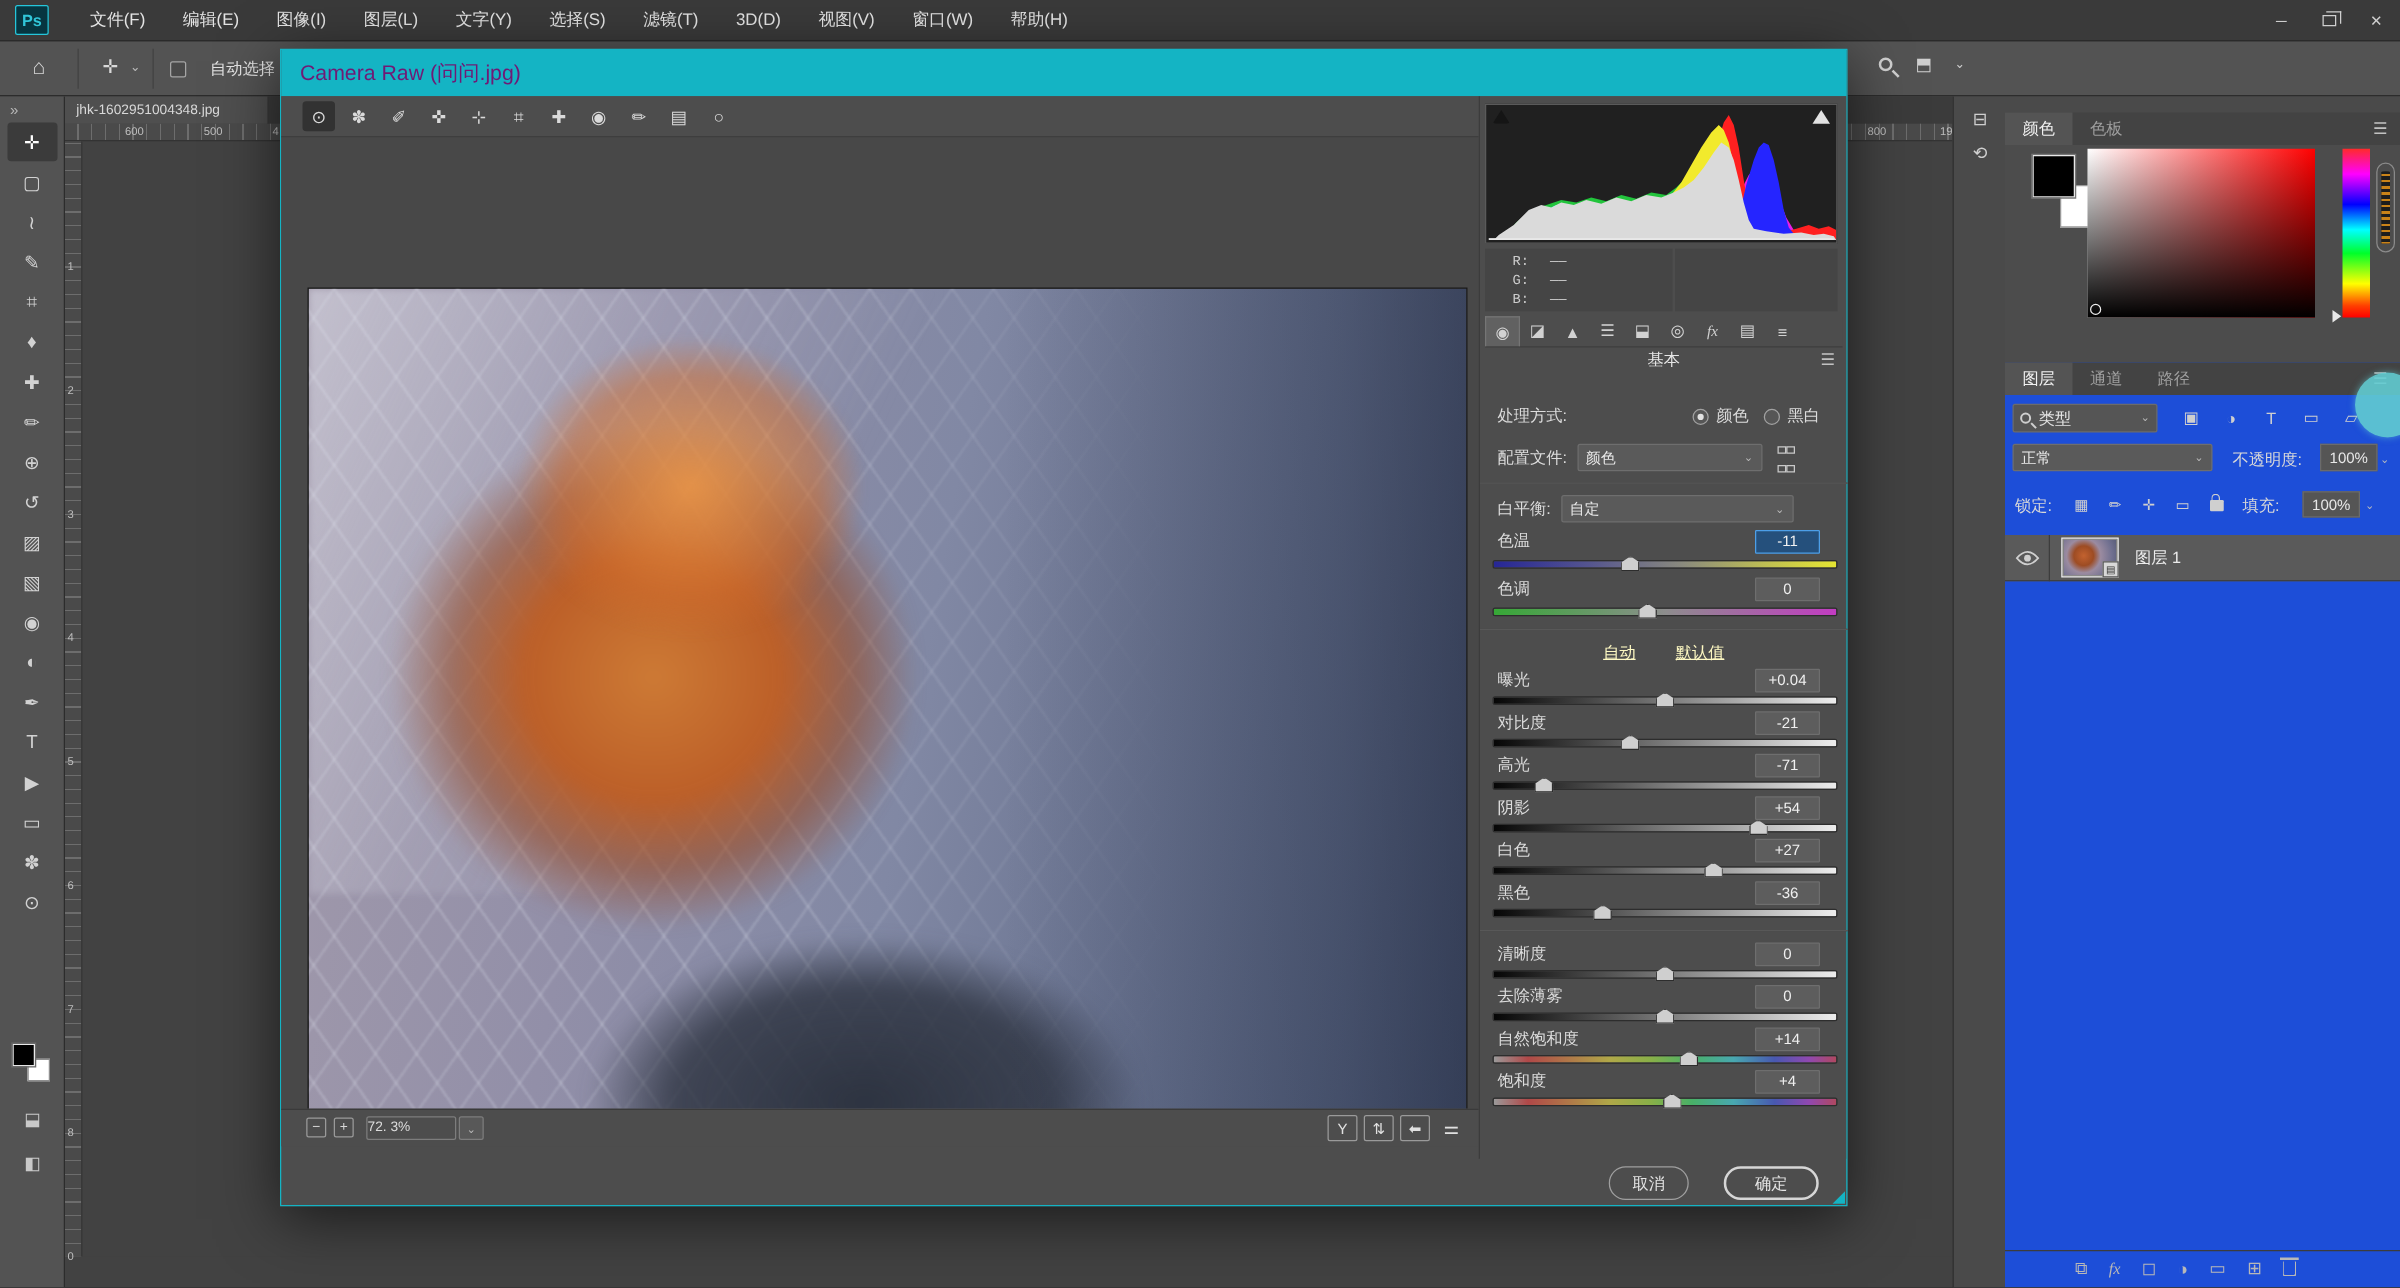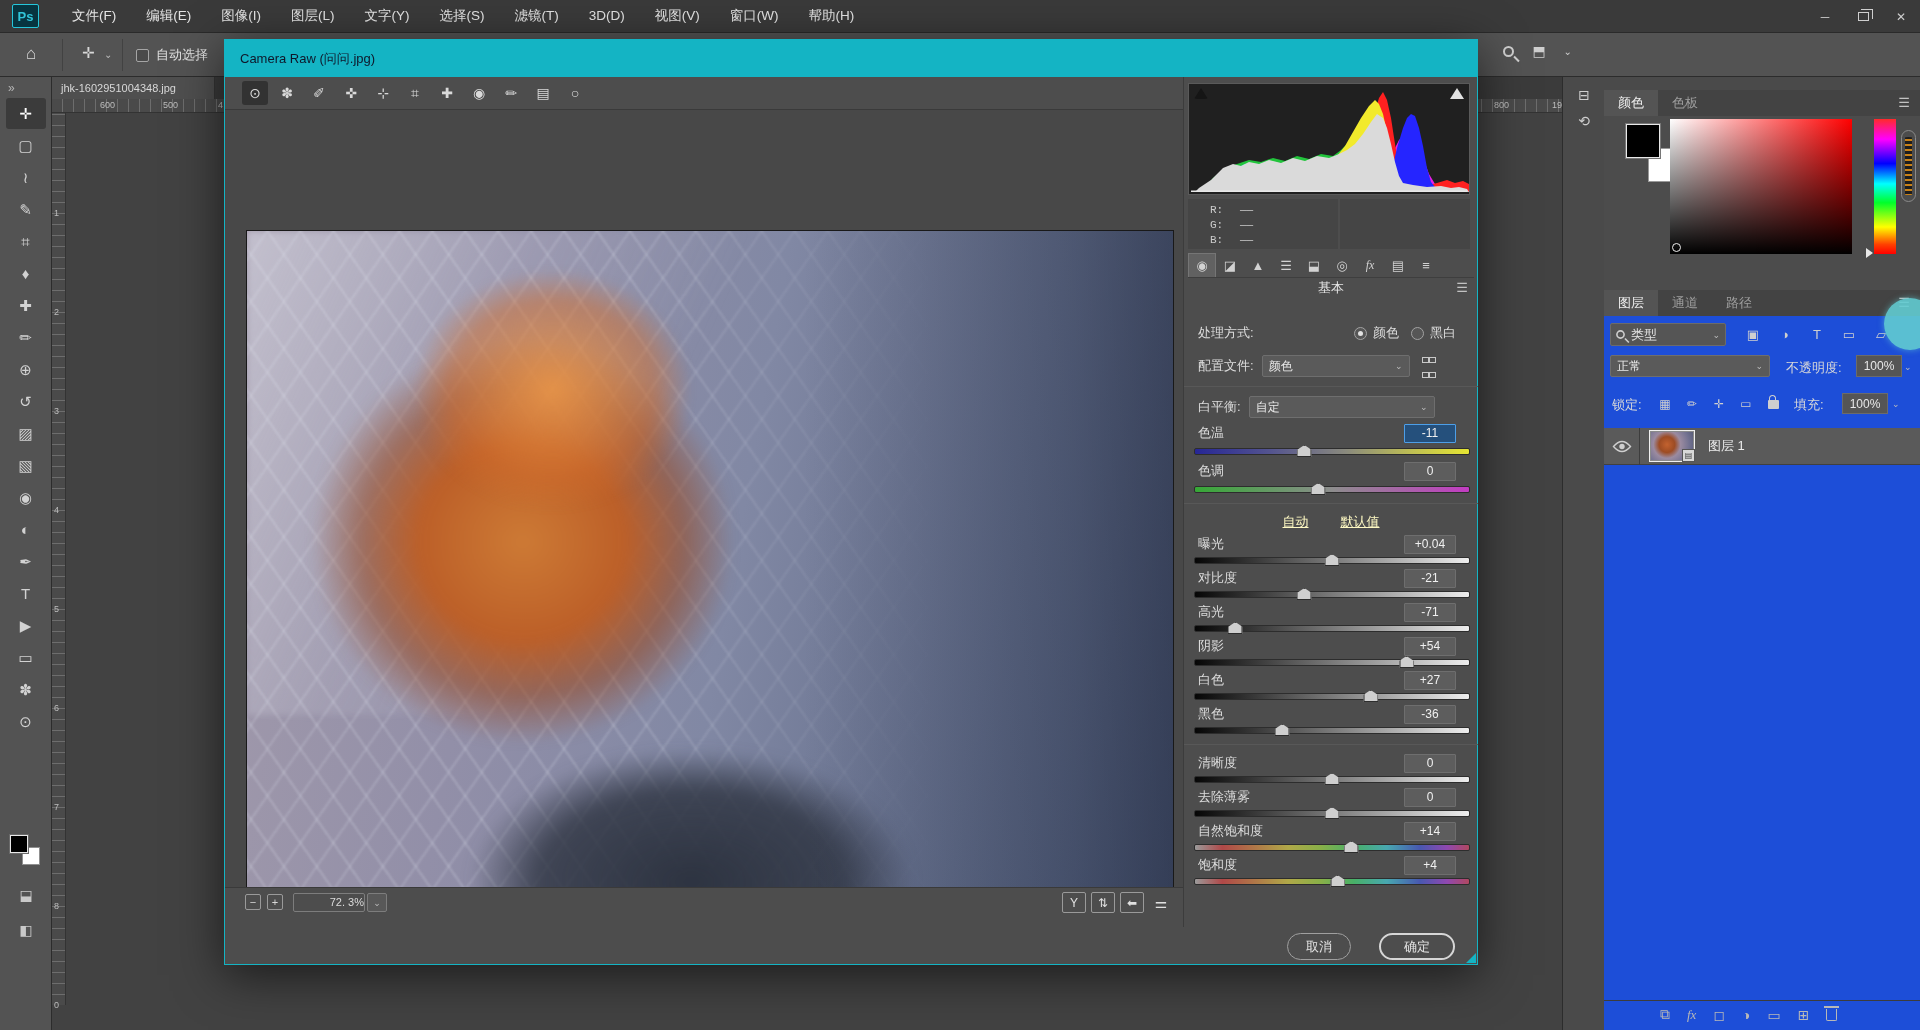--- a/index.html
+++ b/index.html
@@ -20,21 +20,21 @@
   .icon-restore:before { content:""; position:absolute; left:2px; top:-4px; width:11px; height:9px; border:1px solid #cfcfcf; border-bottom:none; border-left:none;}
 
   
   #options-bar { position:absolute; left:0; top:33px; width:1920px; height:44px; background:#535353;
     border-bottom:1px solid #2c2c2c; z-index:4; }
   .opt-icon { position:absolute; top:11px; color:#d8d8d8; font-size:17px; }
   #opt-home { left:26px; }
   #opt-move { left:82px; font-size:15px;}
   #opt-move-chev { left:104px; top:16px; font-size:10px; color:#bbb;}
   .opt-sep { position:absolute; top:6px; width:1px; height:32px; background:#424242; }
-  #auto-select-wrap { position:absolute; left:136px; top:13px; display:flex; align-items:center; gap:7px; }
+  #auto-select-wrap { position:absolute; left:136px; top:13px; display:flex; align-items:center; gap:19px; }
   #auto-select-box { width:13px; height:13px; border:1px solid #a5a5a5; background:#4a4a4a; border-radius:2px; }
   #auto-select-label { font-size:13px; color:#e2e2e2; white-space:nowrap; }
   #opt-right { position:absolute; right:348px; top:10px; display:flex; gap:18px; align-items:center; }
   .lens { width:11px; height:11px; border:2px solid #cfcfcf; border-radius:50%; position:relative; display:inline-block;}
   .lens:after { content:""; position:absolute; width:7px; height:2px; background:#cfcfcf; transform:rotate(45deg); left:8px; top:10px;}
   .panel-glyph { color:#cfcfcf; font-size:14px; }
 
   
   #tool-column { position:absolute; left:0; top:77px; width:52px; height:953px; background:#535353;
     border-right:1px solid #2c2c2c; z-index:3;}
@@ -63,21 +63,21 @@
   #status-bar { position:absolute; left:52px; top:1005px; width:1510px; height:25px; background:#4c4c4c;
     border-top:1px solid #2e2e2e; color:#d6d6d6; font-size:12px; z-index:3;}
   #status-zoom { position:absolute; left:6px; top:5px; }
   #status-sep { position:absolute; left:68px; top:0; width:1px; height:25px; background:#3a3a3a;}
   #status-doc { position:absolute; left:100px; top:5px; }
   #status-chev { position:absolute; left:268px; top:5px; color:#bdbdbd;}
 
   
   #acr { position:absolute; left:224px; top:39px; width:1254px; height:926px; background:#4d4d4d;
     border:1px solid #14b4c4; box-shadow:0 10px 45px rgba(0,0,0,.6); z-index:10;}
-  #acr-title { height:37px; background:#14b4c4; color:#0f172a; font-size:13px; line-height:37px; padding-left:15px;}
+  #acr-title { height:37px; background:#14b4c4; color:#701a75; font-size:17px; line-height:37px; padding-left:15px;}
   #acr-grip { position:absolute; right:1px; bottom:1px; width:0; height:0; border-left:10px solid transparent; border-bottom:10px solid #14b4c4;}
   #acr-body { position:absolute; left:0; top:37px; width:1252px; height:888px; }
 
   #acr-toolbar { position:absolute; left:0; top:0; width:958px; height:33px; background:#4d4d4d; border-bottom:1px solid #3a3a3a;
     display:flex; align-items:center; padding-left:17px; gap:6px;}
   .acr-tool { width:26px; height:24px; display:flex; align-items:center; justify-content:center; color:#dadada; font-size:14px; border-radius:3px;}
   .acr-tool.active { background:#323232; }
   #acr-toggle { position:absolute; right:12px; top:5px; color:#dadada; font-size:15px;}
 
   #acr-preview { position:absolute; left:0; top:33px; width:958px; height:777px; background:#484848; overflow:hidden;}
@@ -99,21 +99,21 @@
     background:radial-gradient(ellipse 50% 60% at 50% 70%, #2d3340 0%, rgba(45,51,64,.8) 55%, transparent 80%);}
   #ph-face { left:44%; top:22%; width:24%; height:34%; filter:blur(5px);
     background:radial-gradient(ellipse 42% 46% at 50% 45%, #e9c3a8 0%, #cfa astronomy 0%, rgba(207,162,138,.85) 50%, transparent 74%);}
   #ph-vign { left:60%; top:0; width:42%; height:100%;
     background:linear-gradient(90deg, transparent, rgba(40,48,70,.35) 70%, rgba(30,36,56,.5));}
 
   #acr-bottombar { position:absolute; left:0; top:810px; width:958px; height:30px; background:#4d4d4d; border-top:1px solid #3a3a3a;}
   .zbtn { position:absolute; top:6px; width:16px; height:16px; border:1px solid #9a9a9a; border-radius:2px;
     color:#d8d8d8; font-size:11px; text-align:center; line-height:14px;}
   #zoom-select { position:absolute; left:68px; top:5px; width:72px; height:19px; background:#4d4d4d; border:1px solid #7d7d7d;
-    color:#dcdcdc; font-size:11px; text-align:right; line-height:17px; border-radius:2px;}
+    color:#dcdcdc; font-size:11px; text-align:left; line-height:17px; border-radius:2px;}
   #zoom-chev { position:absolute; left:142px; top:5px; width:20px; height:19px; border:1px solid #7d7d7d; border-radius:2px;
     color:#bdbdbd; font-size:9px; text-align:center; line-height:18px; background:#585858;}
   #preview-icons { position:absolute; right:10px; top:4px; display:flex; gap:5px; }
   .pv-icon { min-width:24px; height:21px; border:1px solid #9a9a9a; border-radius:2px; color:#e0e0e0; font-size:12px;
     display:flex; align-items:center; justify-content:center; padding:0 3px;}
   .pv-icon.noborder { border-color:transparent; font-size:14px;}
 
   #acr-right { position:absolute; left:958px; top:0; width:294px; height:850px; background:#4d4d4d; border-left:1px solid #3c3c3c;}
   #histogram { position:absolute; left:4px; top:6px; width:282px; height:112px; background:#202020; border:1px solid #5a5a5a;}
   #histogram svg { position:absolute; left:0; top:0; }

